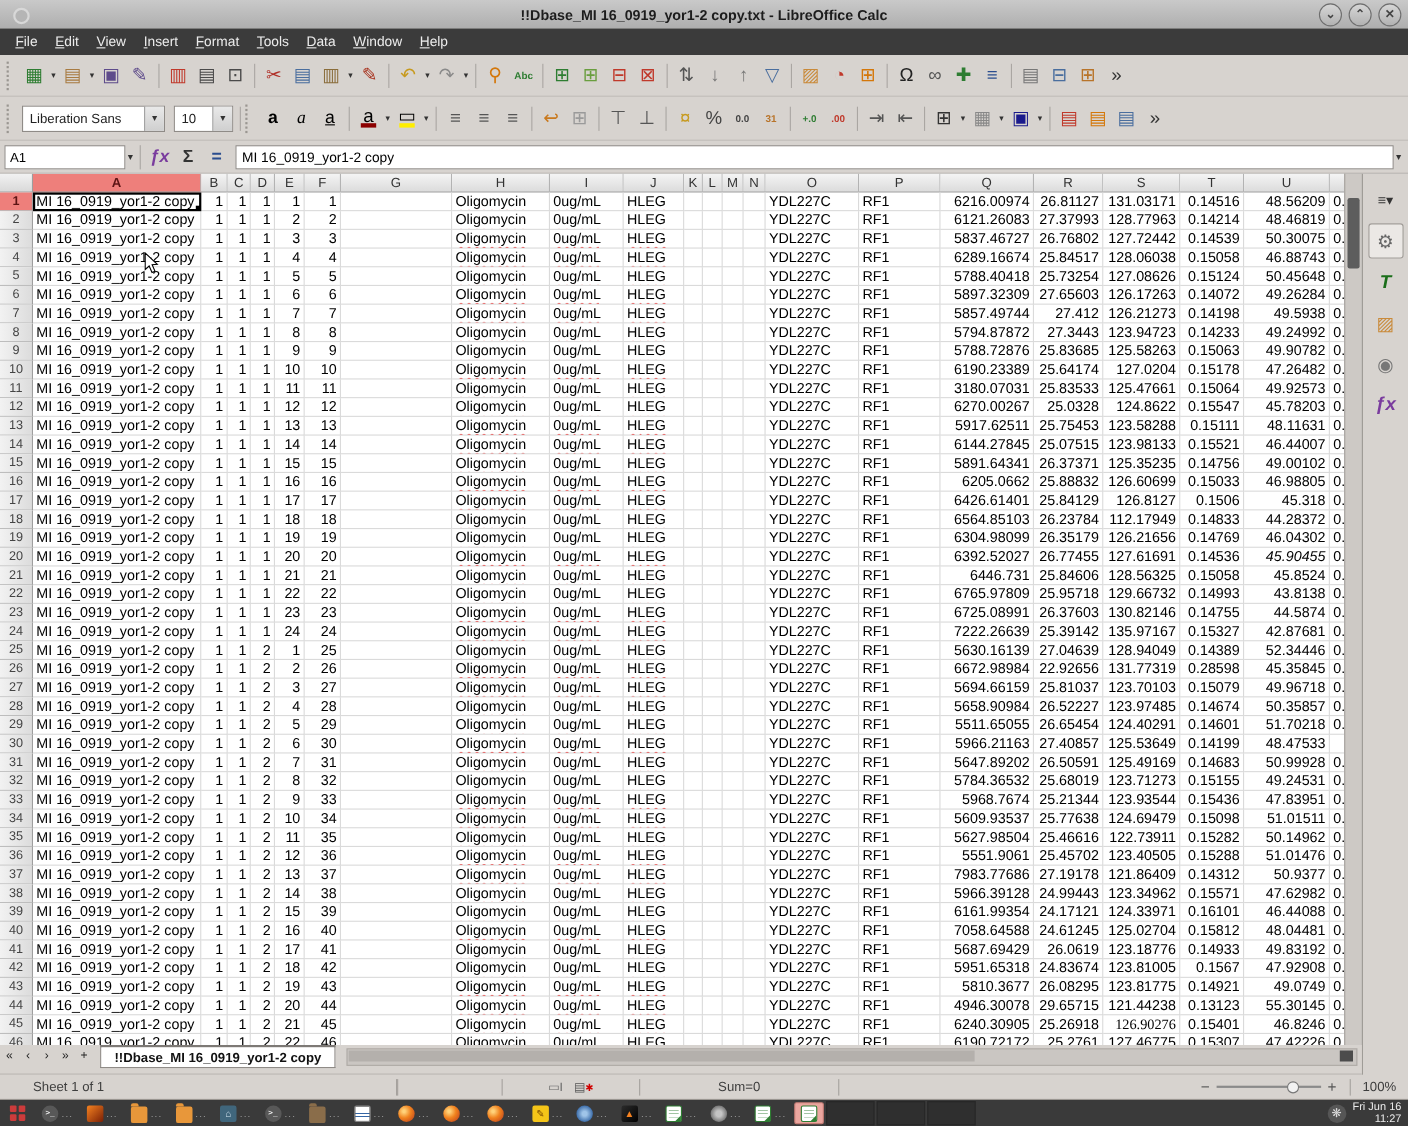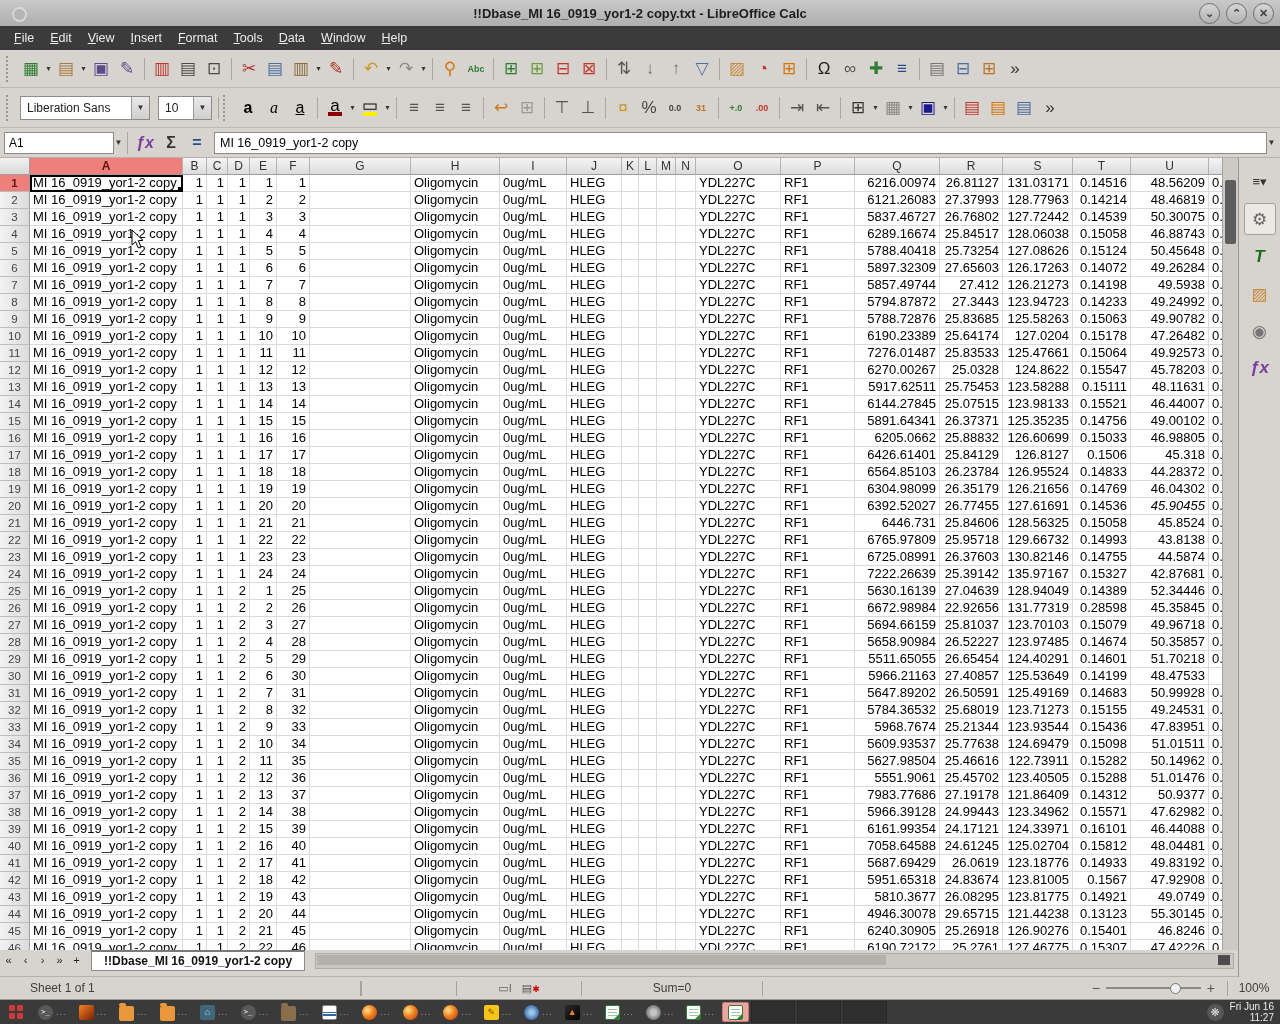--- a/index.html
+++ b/index.html
@@ -668,21 +668,21 @@
       <div class="cell" style="width: 101px;"></div>
       <div class="cell miss" style="width: 89px;">Oligomycin</div>
       <div class="cell miss" style="width: 67px;">0ug/mL</div>
       <div class="cell miss" style="width: 55px;">HLEG</div>
       <div class="cell" style="width: 17px;"></div>
       <div class="cell" style="width: 18px;"></div>
       <div class="cell" style="width: 19px;"></div>
       <div class="cell" style="width: 20px;"></div>
       <div class="cell" style="width: 85px;">YDL227C</div>
       <div class="cell" style="width: 74px;">RF1</div>
-      <div class="cell num" style="width: 85px;">7276.01487</div>
+      <div class="cell num" style="width: 85px;">3180.07031</div>
       <div class="cell num" style="width: 63px;">25.83533</div>
       <div class="cell num" style="width: 70px;">125.47661</div>
       <div class="cell num" style="width: 58px;">0.15064</div>
       <div class="cell num" style="width: 78px;">49.92573</div>
       <div class="cell" style="width: 14px;">0.</div>
     </div>
     <div class="grow">
       <div class="rowhdr">12</div>
       <div class="cell" style="width: 153px;">MI 16_0919_yor1-2 copy</div>
       <div class="cell num" style="width: 24px;">1</div>
@@ -845,21 +845,21 @@
       <div class="cell miss" style="width: 67px;">0ug/mL</div>
       <div class="cell miss" style="width: 55px;">HLEG</div>
       <div class="cell" style="width: 17px;"></div>
       <div class="cell" style="width: 18px;"></div>
       <div class="cell" style="width: 19px;"></div>
       <div class="cell" style="width: 20px;"></div>
       <div class="cell" style="width: 85px;">YDL227C</div>
       <div class="cell" style="width: 74px;">RF1</div>
       <div class="cell num" style="width: 85px;">6564.85103</div>
       <div class="cell num" style="width: 63px;">26.23784</div>
-      <div class="cell num" style="width: 70px;">126.95524</div>
+      <div class="cell num" style="width: 70px;">112.17949</div>
       <div class="cell num" style="width: 58px;">0.14833</div>
       <div class="cell num" style="width: 78px;">44.28372</div>
       <div class="cell" style="width: 14px;">0.</div>
     </div>
     <div class="grow">
       <div class="rowhdr">19</div>
       <div class="cell" style="width: 153px;">MI 16_0919_yor1-2 copy</div>
       <div class="cell num" style="width: 24px;">1</div>
       <div class="cell num" style="width: 21px;">1</div>
       <div class="cell num" style="width: 22px;">1</div>
@@ -1520,21 +1520,21 @@
       <div class="cell miss" style="width: 67px;">0ug/mL</div>
       <div class="cell miss" style="width: 55px;">HLEG</div>
       <div class="cell" style="width: 17px;"></div>
       <div class="cell" style="width: 18px;"></div>
       <div class="cell" style="width: 19px;"></div>
       <div class="cell" style="width: 20px;"></div>
       <div class="cell" style="width: 85px;">YDL227C</div>
       <div class="cell" style="width: 74px;">RF1</div>
       <div class="cell num" style="width: 85px;">6240.30905</div>
       <div class="cell num" style="width: 63px;">25.26918</div>
-      <div class="cell num" style="width: 70px;">126.90276</div>
+      <div class="cell num" style="width: 70px; font-family: Liberation Serif, serif;">126.90276</div>
       <div class="cell num" style="width: 58px;">0.15401</div>
       <div class="cell num" style="width: 78px;">46.8246</div>
       <div class="cell" style="width: 14px;">0.</div>
     </div>
     <div class="grow">
       <div class="rowhdr">46</div>
       <div class="cell" style="width: 153px;">MI 16_0919_yor1-2 copy</div>
       <div class="cell num" style="width: 24px;">1</div>
       <div class="cell num" style="width: 21px;">1</div>
       <div class="cell num" style="width: 22px;">2</div>

